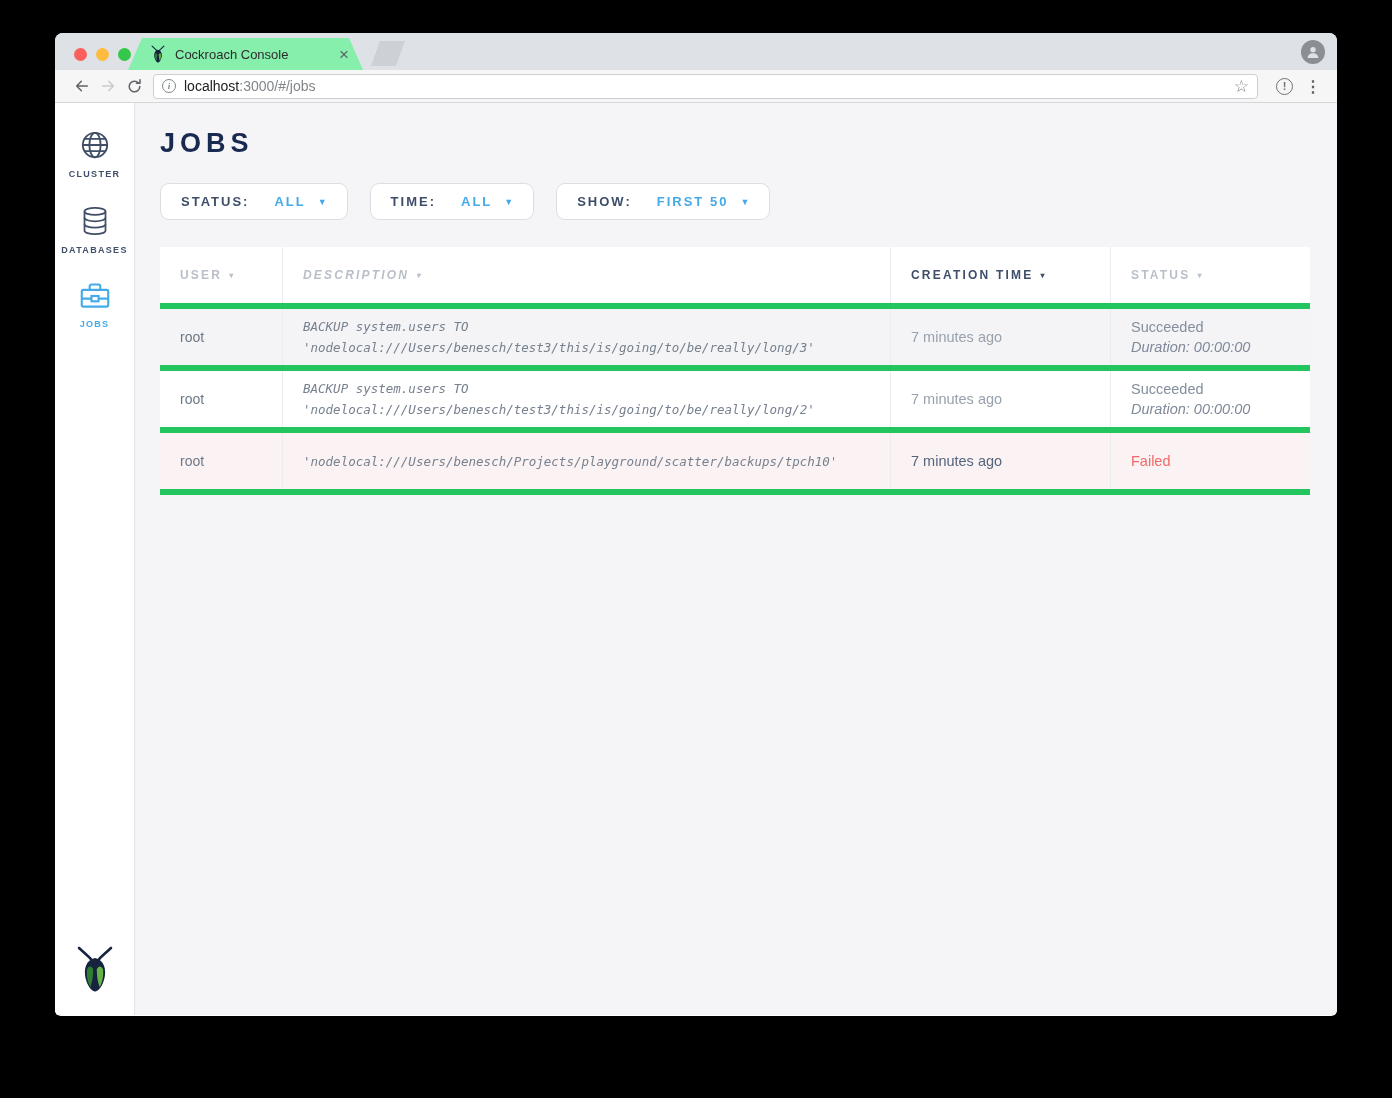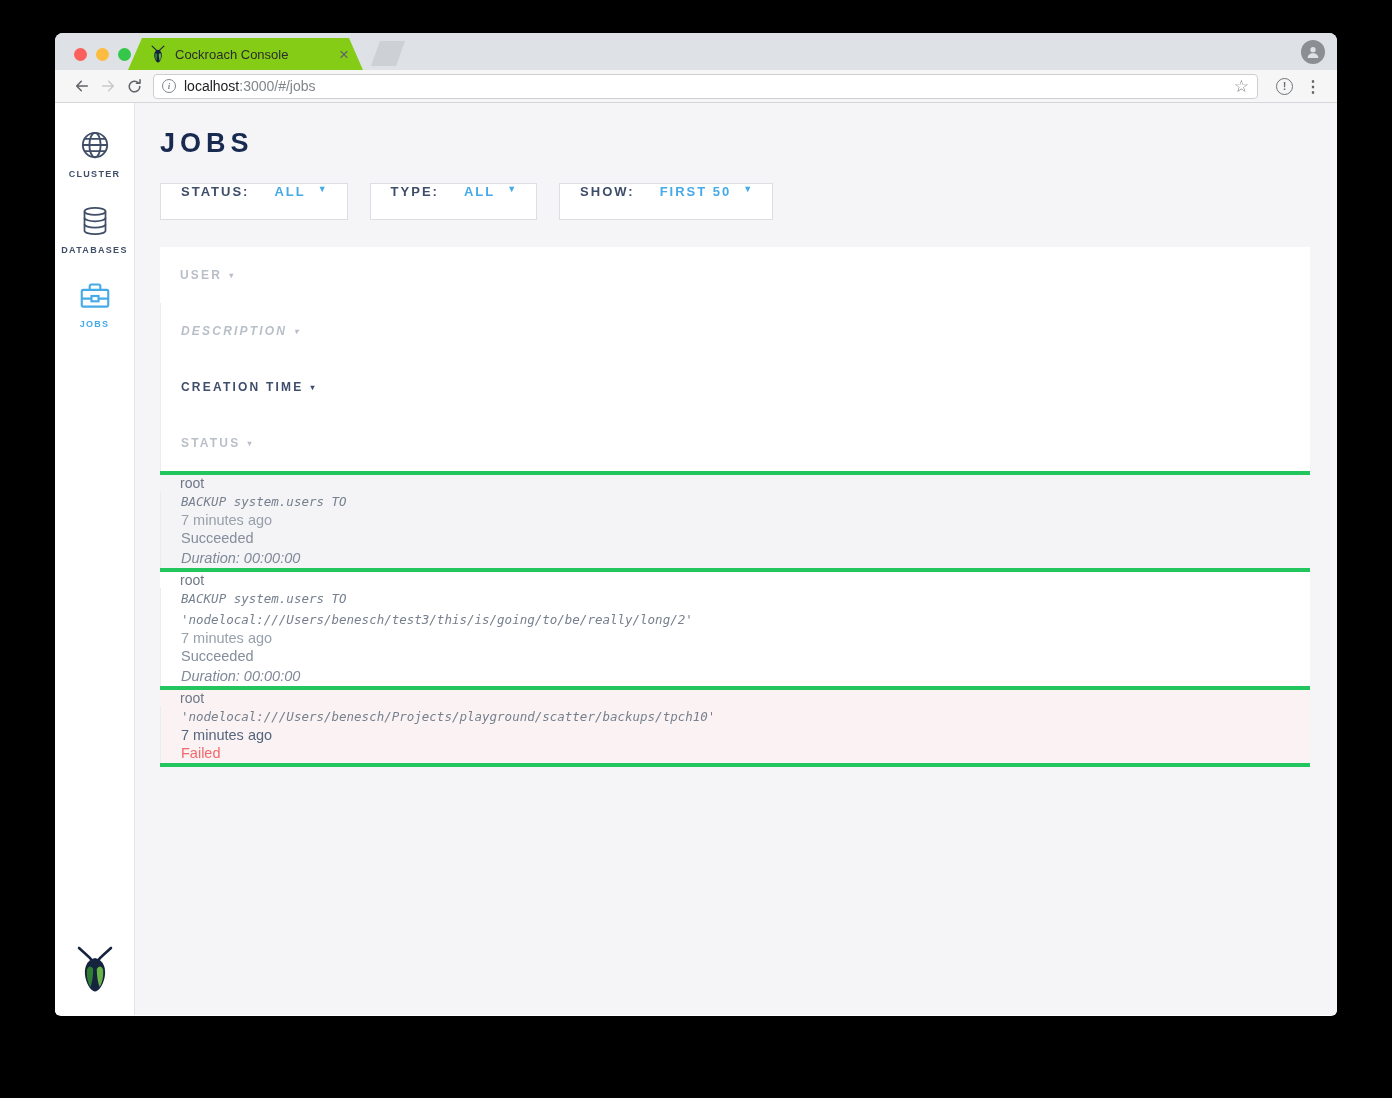--- a/index.html
+++ b/index.html
@@ -6,21 +6,21 @@
   html,body { width:1392px; height:1098px; background:#000; font-family:"Liberation Sans", sans-serif; overflow:hidden; }
 
   .window { position:absolute; left:55px; top:33px; width:1282px; height:983px;
             border-radius:8px 8px 6px 6px; overflow:hidden; background:#fff;
             box-shadow:0 18px 50px rgba(0,0,0,.55); }
 
   
   .tabstrip { height:37px; background:#dee1e6; position:relative; }
   .traffic { position:absolute; top:15px; left:19px; display:flex; gap:9px; }
   .light { width:13px; height:13px; border-radius:50%; }
-  .tab { position:absolute; left:73px; top:5px; width:235px; height:32px; background:#84cc16;
+  .tab { position:absolute; left:73px; top:5px; width:235px; height:32px; background:#86efac;
          clip-path:polygon(14px 0, calc(100% - 14px) 0, 100% 100%, 0 100%);
          display:flex; align-items:center; padding:0 14px 0 22px; }
   .tab-title { font-size:13px; color:#2c2c2e; flex:1; margin-left:9px; white-space:nowrap; overflow:hidden; }
   .tab-close { color:#5f6368; font-size:17px; line-height:17px; cursor:default; }
   .newtab { position:absolute; left:316px; top:8px; width:34px; height:25px; background:#cdd0d5;
             clip-path:polygon(9px 0, 100% 0, calc(100% - 9px) 100%, 0 100%); }
   .profile { position:absolute; right:12px; top:7px; width:24px; height:24px; border-radius:50%;
              background:#8a8f94; display:flex; align-items:center; justify-content:center; }
 
   
@@ -47,29 +47,29 @@
   .nav-item { margin-top:27px; display:flex; flex-direction:column; align-items:center; cursor:pointer; }
   .nav-item .lbl { margin-top:9px; font-size:9px; font-weight:700; letter-spacing:1.3px; color:#404e68; }
   .nav-item.active .lbl { color:#45aae8; }
   .nav-item svg { display:block; }
   .logo { position:absolute; bottom:18px; left:50%; transform:translateX(-50%); }
 
   .main { flex:1; padding:22px 27px 0 25px; }
   .page-title { font-size:27px; font-weight:700; letter-spacing:5px; color:#192a51; margin-top:3px; }
 
   .filters { display:flex; gap:22px; margin-top:24px; }
-  .filter-btn { background:#fff; border:1px solid #dcdee3; border-radius:0; height:37px;
-                display:flex; padding:0 20px; cursor:pointer; }
+  .filter-btn { background:#fff; border:1px solid #dcdee3; border-radius:9px; height:37px;
+                display:flex; align-items:center; padding:17px 20px; cursor:pointer; }
   .filter-btn .flabel { font-size:13px; font-weight:700; letter-spacing:2px; color:#3e4d69; }
   .filter-btn .fvalue { font-size:13px; font-weight:700; letter-spacing:2px; color:#45aae8; margin-left:25px; }
   .filter-btn .farrow { color:#45aae8; font-size:9px; margin-left:12px; }
 
   
   .jobs-table { margin-top:27px; width:1150px; background:#fff; }
-  .tr { display:flex; border-bottom:4px solid #22c55e;flex-direction:column; }
+  .tr { display:flex; border-bottom:6px solid #22c55e; }
   .th { background:#fff; }
   .cell { padding:0 20px; }
   .c-user { width:122px; flex:none; }
   .c-desc { width:608px; flex:none; border-left:1px solid #ebecef;font-style:italic; }
   .c-time { width:220px; flex:none; border-left:1px solid #ebecef; }
   .c-status { width:200px; flex:none; border-left:1px solid #ebecef; }
   .th .cell { height:56px; display:flex; align-items:center; font-size:12px; font-weight:700;
               letter-spacing:2.2px; color:#b9bfc8; }
   .th .sorted { color:#3e4e6a; }
   .sort-arrow { font-size:8px; margin-left:7px; }
@@ -190,21 +190,21 @@
     <div class="main">
       <h1 class="page-title">JOBS</h1>
 
       <div class="filters">
         <div class="filter-btn">
           <span class="flabel">STATUS:</span>
           <span class="fvalue">ALL</span>
           <span class="farrow">▼</span>
         </div>
         <div class="filter-btn">
-          <span class="flabel">TYPE:</span>
+          <span class="flabel">TIME:</span>
           <span class="fvalue">ALL</span>
           <span class="farrow">▼</span>
         </div>
         <div class="filter-btn">
           <span class="flabel">SHOW:</span>
           <span class="fvalue">FIRST 50</span>
           <span class="farrow">▼</span>
         </div>
       </div>
 
@@ -227,20 +227,21 @@
             <span class="sort-arrow">▾</span>
           </div>
         </div>
 
         <div class="tr row shade">
           <div class="cell c-user">
               <span class="user-text">root</span>
             </div>
           <div class="cell c-desc">
             <span class="mono">BACKUP system.users TO</span>
+            <span class="mono">'nodelocal:///Users/benesch/test3/this/is/going/to/be/really/long/3'</span>
           </div>
           <div class="cell c-time">
               <span class="time-text">7 minutes ago</span>
             </div>
           <div class="cell c-status">
             <span class="status-text">Succeeded</span>
             <span class="duration-text">Duration: 00:00:00</span>
           </div>
         </div>
 

